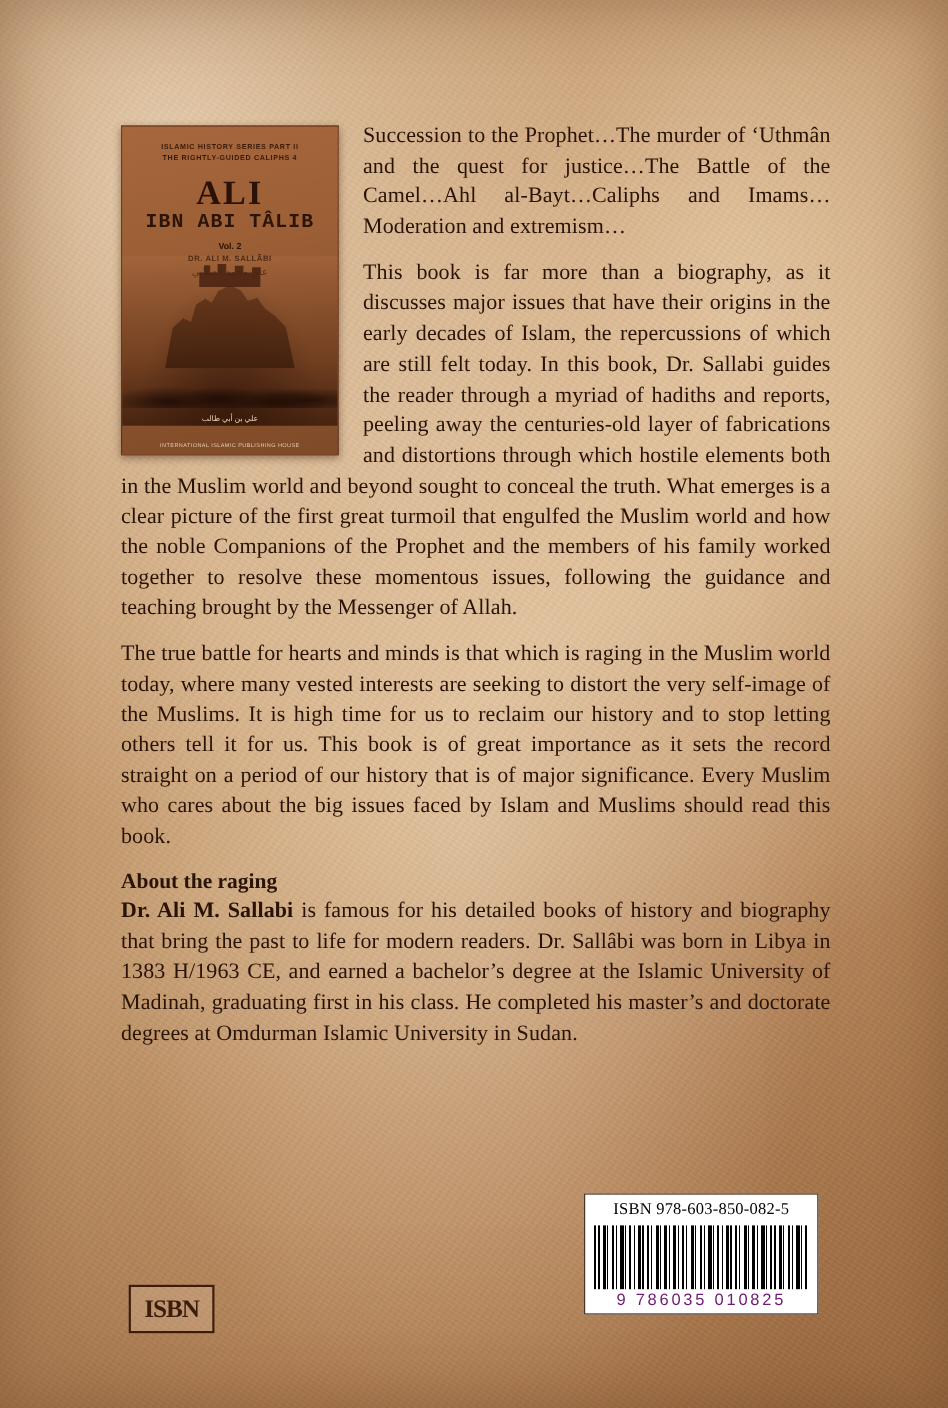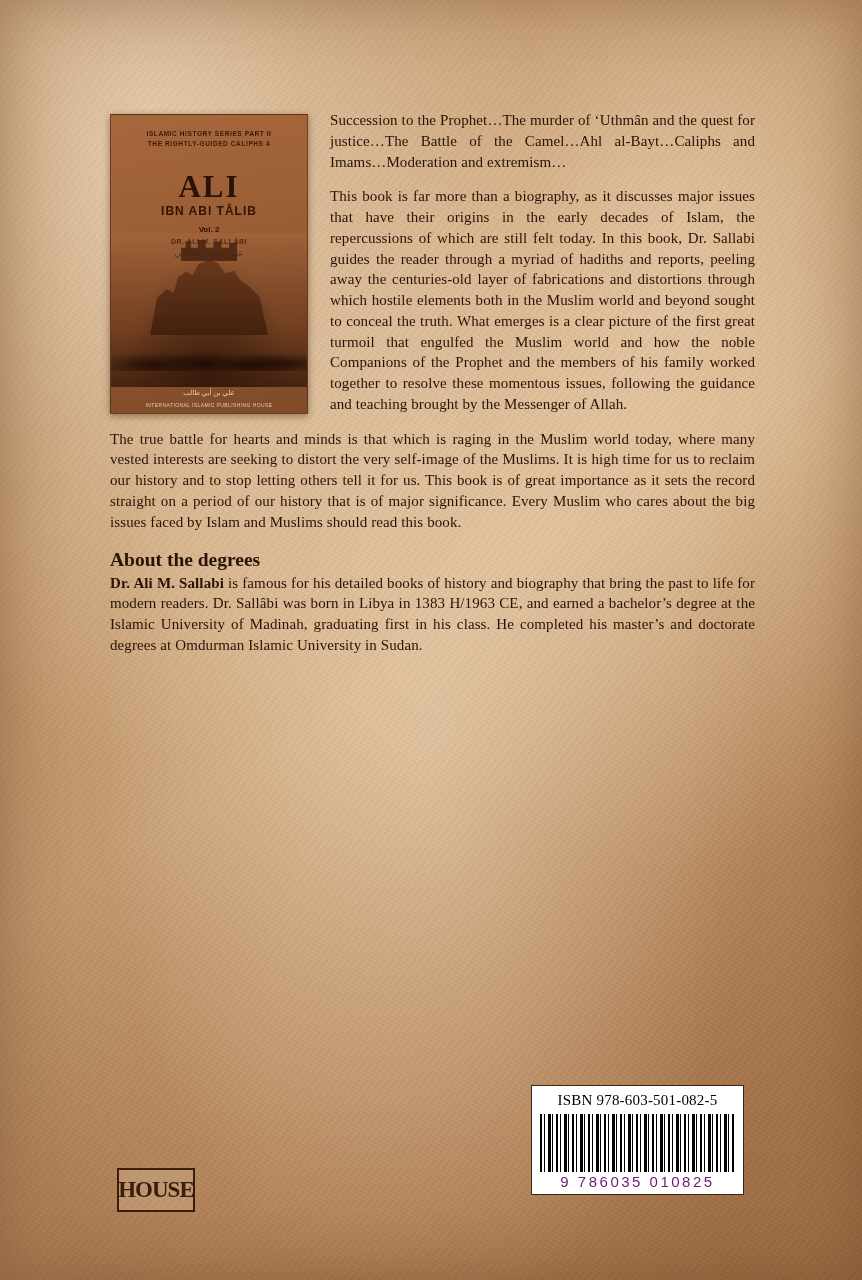--- a/index.html
+++ b/index.html
@@ -68,31 +68,31 @@
   .cover-series {
     margin-top: 14px;
     font-family: "Liberation Sans", sans-serif;
     font-size: 6.5px;
     letter-spacing: 0.6px;
     line-height: 1.5;
     color: #3a1a08;
     font-weight: bold;
   }
   .cover-title {
-    margin-top: 22px;
+    margin-top: 10px;
     font-family: "Liberation Serif", serif;
     font-size: 31px;
     font-weight: bold;
     letter-spacing: 2px;
     color: #2a1206;
     line-height: 1;
   }
   .cover-sub {
-    font-family: Liberation Sans, sans-serif;
-    font-size: 12px;
+    font-family: Liberation Mono, monospace;
+    font-size: 18px;
     font-weight: bold;
     letter-spacing: 1px;
     margin-top: 2px;
     color: #2d1408;
   }
   .cover-vol {
     font-family: "Liberation Sans", sans-serif;
     font-size: 8px;
     font-weight: bold;
     margin-top: 7px;
@@ -144,36 +144,36 @@
     position: absolute;
     left: 0; right: 0; bottom: 16px; height: 40px;
     background:
       radial-gradient(ellipse at 22% 85%, rgba(30,12,4,0.9) 0%, rgba(30,12,4,0) 28%),
       radial-gradient(ellipse at 46% 80%, rgba(30,12,4,0.92) 0%, rgba(30,12,4,0) 26%),
       radial-gradient(ellipse at 70% 86%, rgba(30,12,4,0.88) 0%, rgba(30,12,4,0) 27%),
       radial-gradient(ellipse at 88% 82%, rgba(30,12,4,0.8) 0%, rgba(30,12,4,0) 24%);
   }
   .cover-footer-ar {
     position: absolute;
-    left: 0; right: 0; bottom: 16px;
+    left: 0; right: 0; bottom: 28px;
     font-size: 7px;
     color: #e8cfae;
     direction: rtl;
   }
   .cover-pub {
     position: absolute;
     left: 0; right: 0; bottom: 5px;
     font-family: "Liberation Sans", sans-serif;
     font-size: 5px;
     letter-spacing: 0.4px;
     color: #e4cbab;
   }
   p.body-text {
     margin: 0 0 14px 0;
-    font-size: 15px;
+    font-size: 20px;
     line-height: 1.385;
     text-align: justify;
     color: #281306;
     letter-spacing: 0.1px;
   }
   p.body-text:last-child { margin-bottom: 0; }
   .section-head {
     font-weight: bold;
     font-size: 19.5px;
     margin: 16px 0 2px 0;
@@ -263,24 +263,24 @@
         <div class="riders"></div>
       </div>
       <div class="cover-footer-ar">علي بن أبي طالب</div>
       <div class="cover-pub">INTERNATIONAL ISLAMIC PUBLISHING HOUSE</div>
     </div>
 
     <p class="body-text">Succession to the Prophet…The murder of ‘Uthmân and the quest for justice…The Battle of the Camel…Ahl al-Bayt…Caliphs and Imams…Moderation and extremism…</p>
     <p class="body-text">This book is far more than a biography, as it discusses major issues that have their origins in the early decades of Islam, the repercussions of which are still felt today. In this book, Dr. Sallabi guides the reader through a myriad of hadiths and reports, peeling away the centuries-old layer of fabrications and distortions through which hostile elements both in the Muslim world and beyond sought to conceal the truth. What emerges is a clear picture of the first great turmoil that engulfed the Muslim world and how the noble Companions of the Prophet and the members of his family worked together to resolve these momentous issues, following the guidance and teaching brought by the Messenger of Allah.</p>
     <p class="body-text">The true battle for hearts and minds is that which is raging in the Muslim world today, where many vested interests are seeking to distort the very self-image of the Muslims. It is high time for us to reclaim our history and to stop letting others tell it for us. This book is of great importance as it sets the record straight on a period of our history that is of major significance. Every Muslim who cares about the big issues faced by Islam and Muslims should read this book.</p>
 
-    <div class="section-head">About the degrees</div>
+    <div class="section-head">About the raging</div>
     <p class="body-text"><span class="author-name">Dr. Ali M. Sallabi</span><span> is famous for his detailed books of history and biography that bring the past to life for modern readers. Dr. Sallâbi was born in Libya in 1383 H/1963 CE, and earned a bachelor’s degree at the Islamic University of Madinah, graduating first in his class. He completed his master’s and doctorate degrees at Omdurman Islamic University in Sudan.</span></p>
   </div>
 
   <div class="isbn-box">
-    <div class="isbn-text">ISBN 978-603-501-082-5</div>
+    <div class="isbn-text">ISBN 978-603-850-082-5</div>
     <div class="barcode"></div>
     <div class="barcode-digits">9 786035 010825</div>
   </div>
 
-  <div class="logo">HOUSE</div>
+  <div class="logo">ISBN</div>
 </div>
 
 </body></html>

